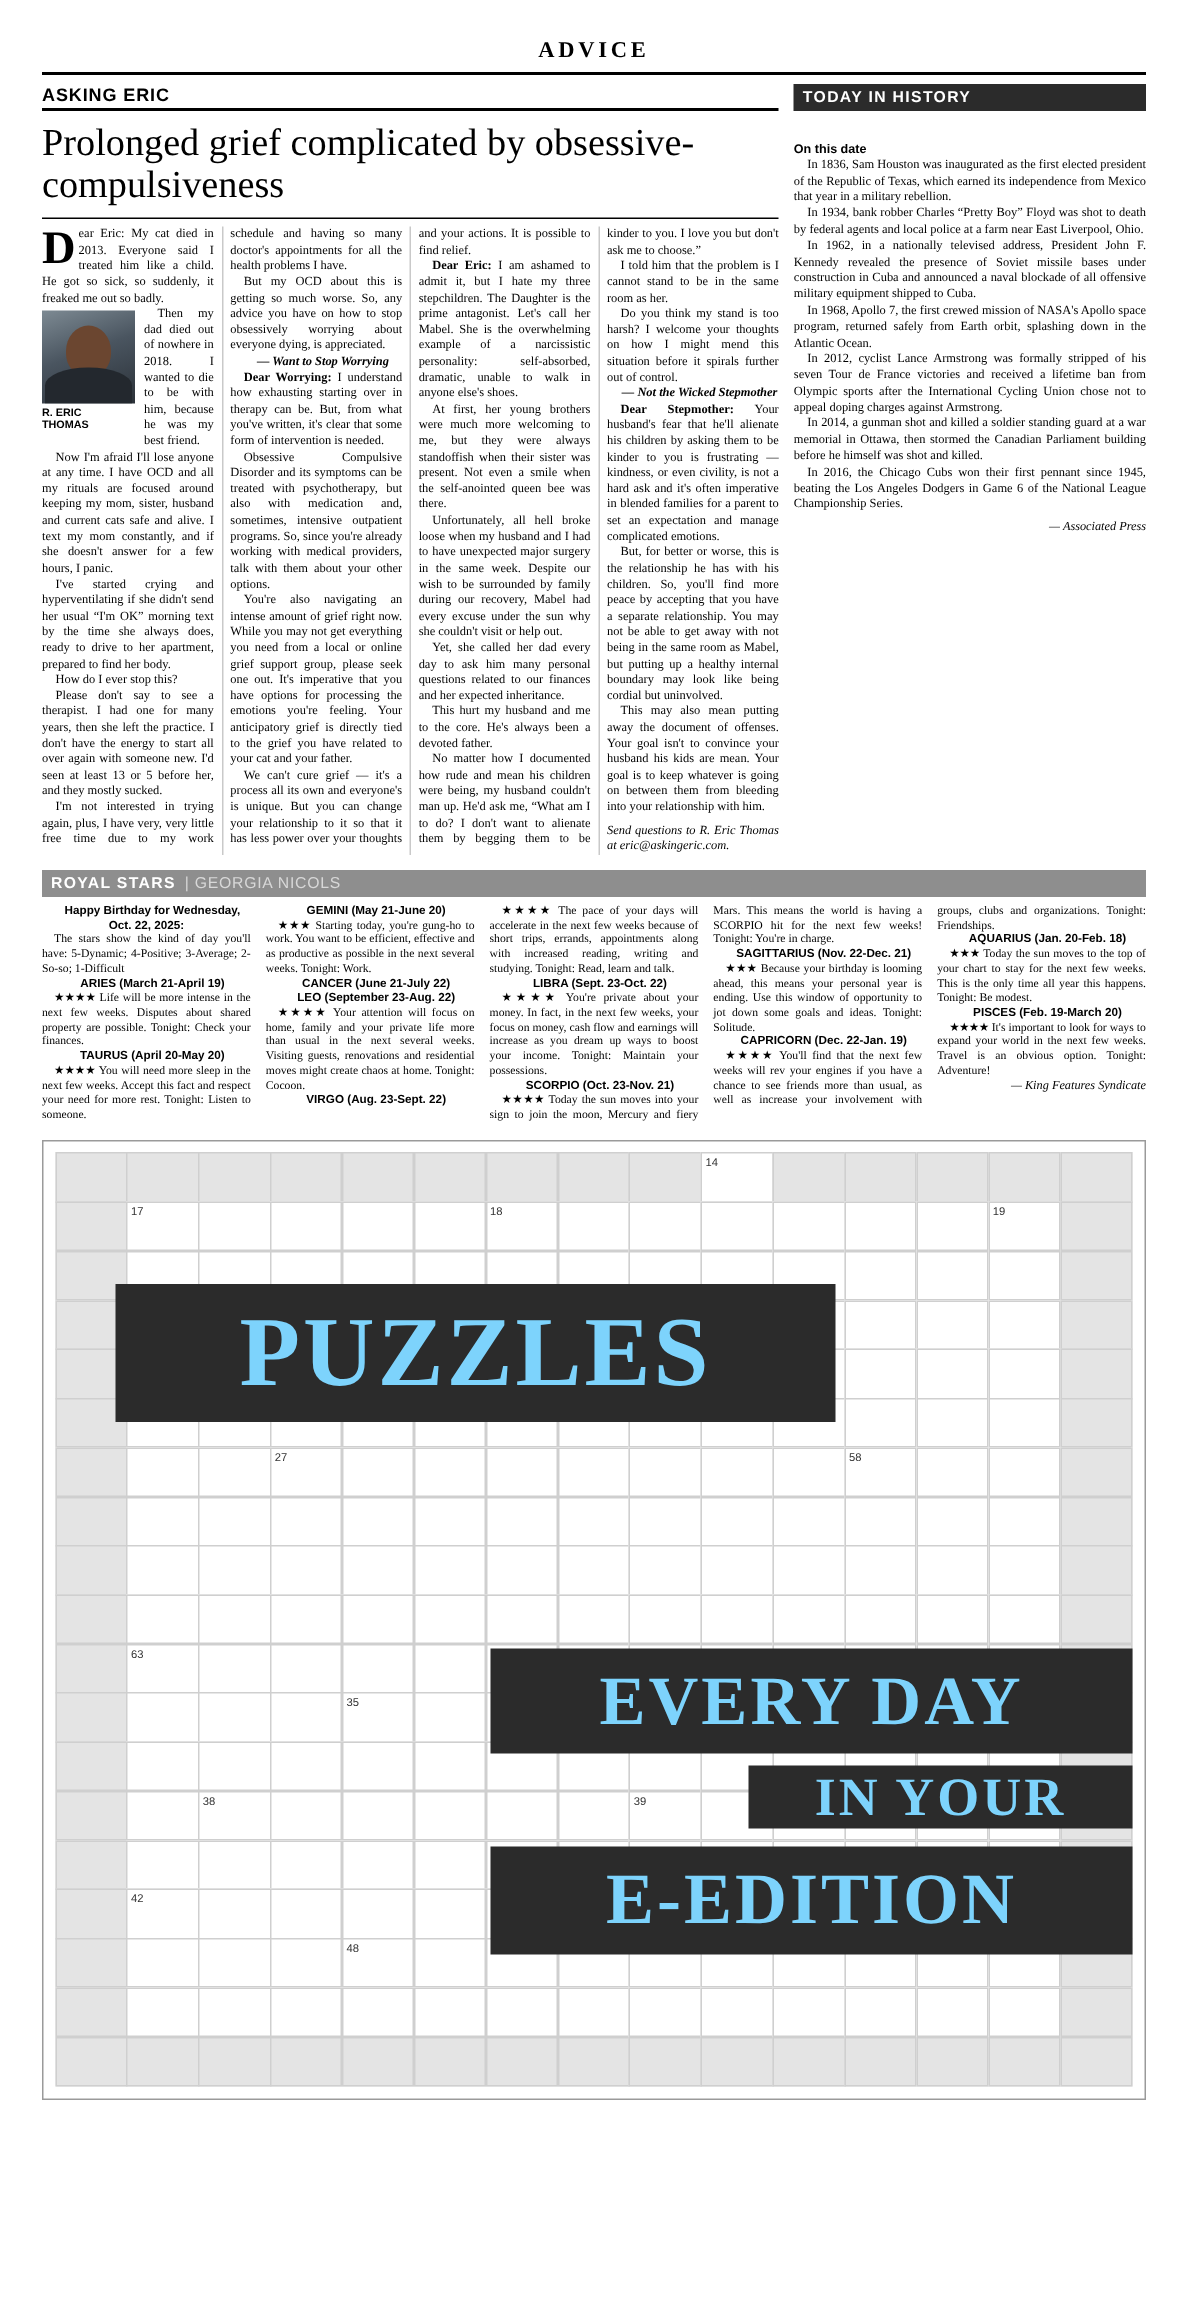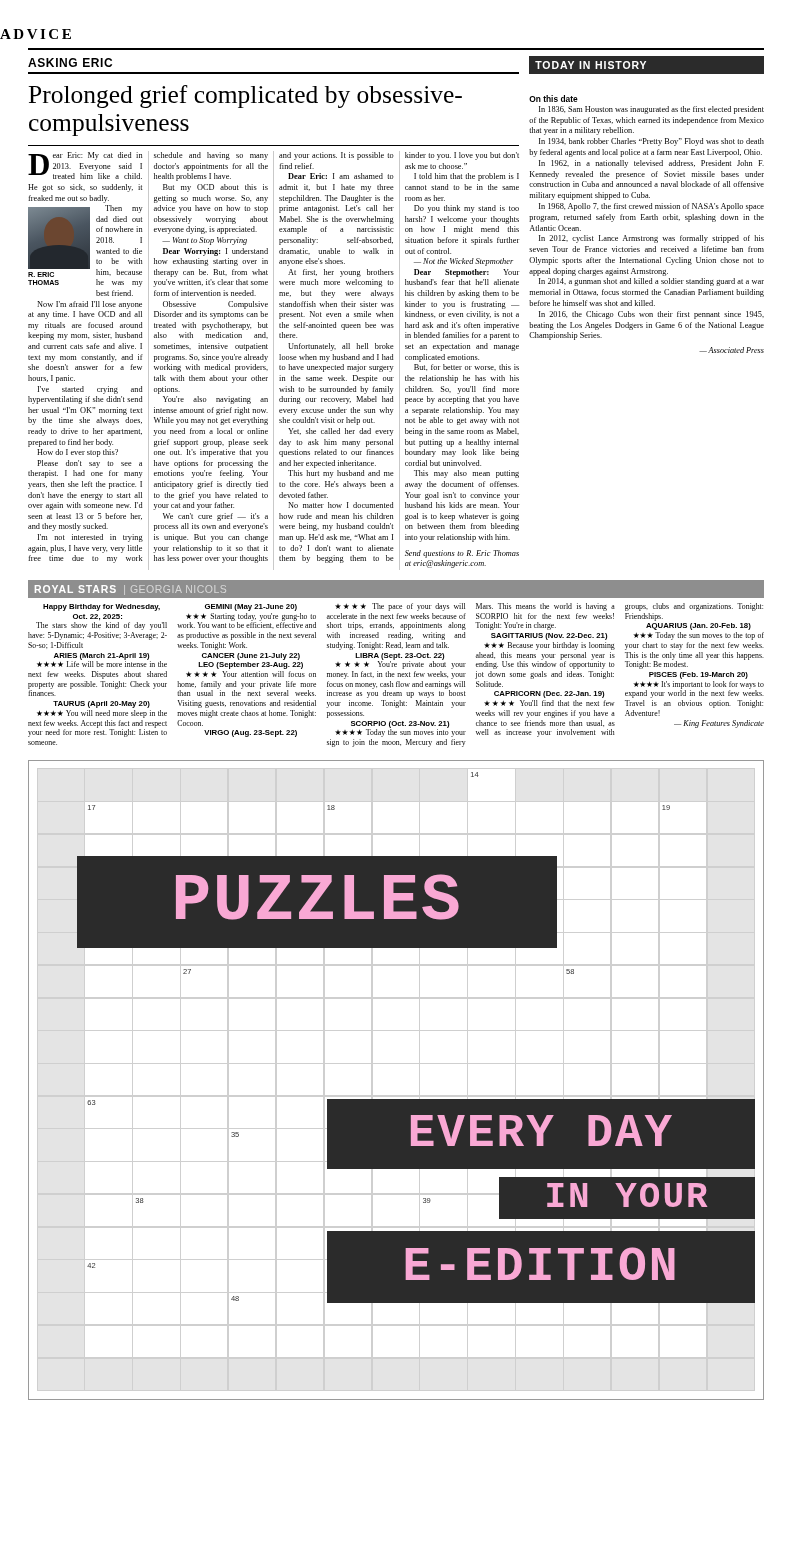--- a/index.html
+++ b/index.html
@@ -17,20 +17,21 @@
   }
   .page {
     width: 792px;
     height: 1541px;
     position: relative;
     padding: 0;
     box-sizing: border-box;
   }
   
   .masthead {
+    text-align: center;
     font-family: "Liberation Serif", serif;
     font-size: 15px;
     letter-spacing: 2.5px;
     font-weight: bold;
     padding-top: 26px;
     padding-bottom: 5px;
   }
   .rule-thick {
     border-top: 2px solid #000;
     margin: 0 28px;
@@ -88,21 +89,21 @@
   .dropcap {
     float: left;
     font-size: 31px;
     line-height: 25px;
     padding: 1px 2px 0 0;
     font-weight: bold;
     font-family: "Liberation Serif", serif;
   }
   .bq { font-weight: bold; }
   .ital { font-style: italic; }
-  .sig { font-style: italic; text-align: left; }
+  .sig { font-style: italic; text-align: center; font-weight: bold; }
 
   .mugshot {
     width: 62px;
     margin: 3px 6px 2px 0;
     float: left;
   }
   .mug-img {
     width: 62px; height: 62px;
     background: linear-gradient(160deg,#7d8a93 0%,#4a5560 45%,#2b3138 100%);
     position: relative;
@@ -199,22 +200,22 @@
   .cell .num {
     position: absolute;
     top: 1px; left: 2px;
     font-family: "Liberation Sans", sans-serif;
     font-size: 7.5px;
     color: #333;
   }
   .overlay {
     position: absolute;
     background: #2b2b2b;
-    color: #f9a8d4;
-    font-family: Liberation Mono, monospace;
+    color: #7dd3fc;
+    font-family: Liberation Serif, serif;
     font-weight: bold;
     display: flex;
     align-items: center;
     justify-content: center;
     letter-spacing: 2px;
     line-height: 1;
   }
   #ov-puzzles { left: 48px; top: 95px; width: 480px; height: 92px; font-size: 66px; }
   #ov-everyday { left: 298px; top: 338px; width: 428px; height: 70px; font-size: 46px; }
   #ov-inyour { left: 470px; top: 416px; width: 256px; height: 42px; font-size: 36px; }
@@ -279,21 +280,21 @@
         <span>TODAY IN HISTORY</span>
       </div>
       <div class="tih-body">
         <div class="tih-head">On this date</div>
         <div id="tih-entries">
             <p>In 1836, Sam Houston was inaugurated as the first elected president of the Republic of Texas, which earned its independence from Mexico that year in a military rebellion.</p>
             <p>In 1934, bank robber Charles “Pretty Boy” Floyd was shot to death by federal agents and local police at a farm near East Liverpool, Ohio.</p>
             <p>In 1962, in a nationally televised address, President John F. Kennedy revealed the presence of Soviet missile bases under construction in Cuba and announced a naval blockade of all offensive military equipment shipped to Cuba.</p>
             <p>In 1968, Apollo 7, the first crewed mission of NASA's Apollo space program, returned safely from Earth orbit, splashing down in the Atlantic Ocean.</p>
             <p>In 2012, cyclist Lance Armstrong was formally stripped of his seven Tour de France victories and received a lifetime ban from Olympic sports after the International Cycling Union chose not to appeal doping charges against Armstrong.</p>
-            <p>In 2014, a gunman shot and killed a soldier standing guard at a war memorial in Ottawa, focus stormed the Canadian Parliament building before he himself was shot and killed.</p>
+            <p>In 2014, a gunman shot and killed a soldier standing guard at a war memorial in Ottawa, then stormed the Canadian Parliament building before he himself was shot and killed.</p>
             <p>In 2016, the Chicago Cubs won their first pennant since 1945, beating the Los Angeles Dodgers in Game 6 of the National League Championship Series.</p>
           </div>
         <div class="credit">— Associated Press</div>
       </div>
     </div>
   </div>
 
   <div class="horo-wrap">
     <div class="sec-bar sec-bar-grey">
       <span>ROYAL STARS</span>

